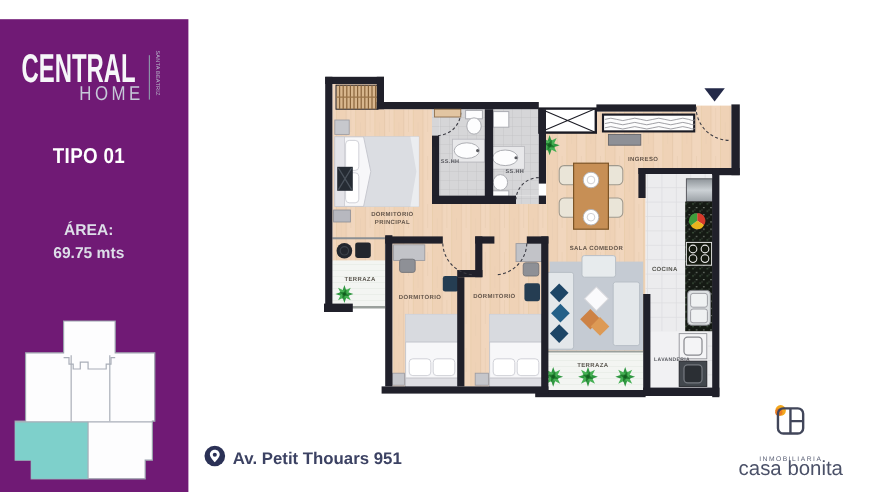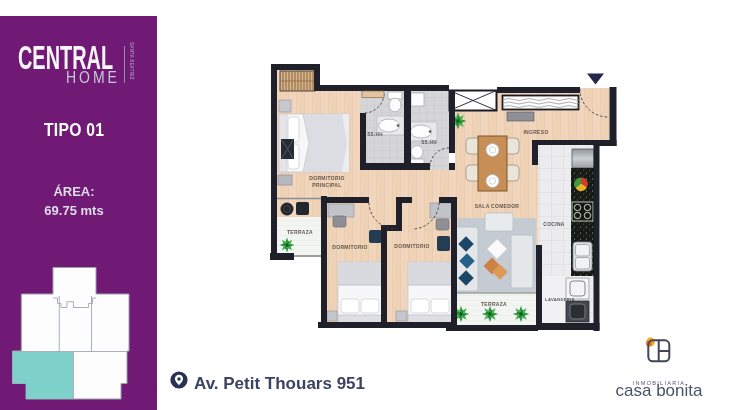--- a/index.html
+++ b/index.html
@@ -2,21 +2,21 @@
 <html><head><meta charset="utf-8"><style>
 html,body{margin:0;padding:0}
 body{width:730px;height:410px;position:relative;font-family:"Liberation Sans",sans-serif;background:#fff;overflow:hidden;-webkit-font-smoothing:antialiased}
 #side{position:absolute;left:0;top:16px;width:157px;height:410px;background:#701a75}
 .ctr{position:absolute;color:#f6f6f9;font-weight:bold;font-size:33.5px;left:18px;top:25.2px;transform:scaleX(0.594);transform-origin:left top;letter-spacing:0px;line-height:33.5px;white-space:nowrap}
 .home{position:absolute;color:#c6c9d8;font-size:16.7px;left:66px;top:54.3px;letter-spacing:3.5px;transform:scaleX(0.84);transform-origin:left top;line-height:16.7px;white-space:nowrap}
 .vline{position:absolute;left:123.5px;top:30px;width:1.6px;height:37px;background:#8d91a8}
 .sb{position:absolute;left:134px;top:25.5px;color:#b9bdcd;font-size:4.6px;letter-spacing:0.2px;transform:rotate(90deg);transform-origin:left top;white-space:nowrap}
 .tipo{position:absolute;left:44px;top:104px;color:#fff;font-weight:bold;font-size:18px;letter-spacing:0.3px;transform:scaleX(0.87);transform-origin:left top;white-space:nowrap}
 .area{position:absolute;left:0;top:165.5px;width:148px;text-align:center;color:#dddee8;font-weight:bold;font-size:13px;line-height:19.5px}
-#addr{position:absolute;left:194px;top:374px;color:#3c4263;font-weight:bold;font-size:17px}
+#addr{position:absolute;left:194px;top:374px;color:#3c4263;font-weight:bold;font-size:14px}
 #cbtxt{position:absolute;left:589px;top:381px;width:140px;text-align:center;color:#4b5168;font-size:17px}
 #cbtxt2{position:absolute;left:589px;top:379.8px;width:140px;text-align:center;color:#565c72;font-size:5.6px;letter-spacing:1.25px}
 svg{position:absolute}
 </style></head><body>
 <svg id="plan" width="730" height="410" viewBox="0 0 730 410" style="left:0;top:0">
 <defs>
 <pattern id="wood" width="16" height="40" patternUnits="userSpaceOnUse">
  <rect width="16" height="40" fill="#f1d6bd"></rect>
  <rect x="8" width="8" height="40" fill="#efd2b6"></rect>
  <rect width="0.9" height="40" fill="#e8cbae"></rect>

